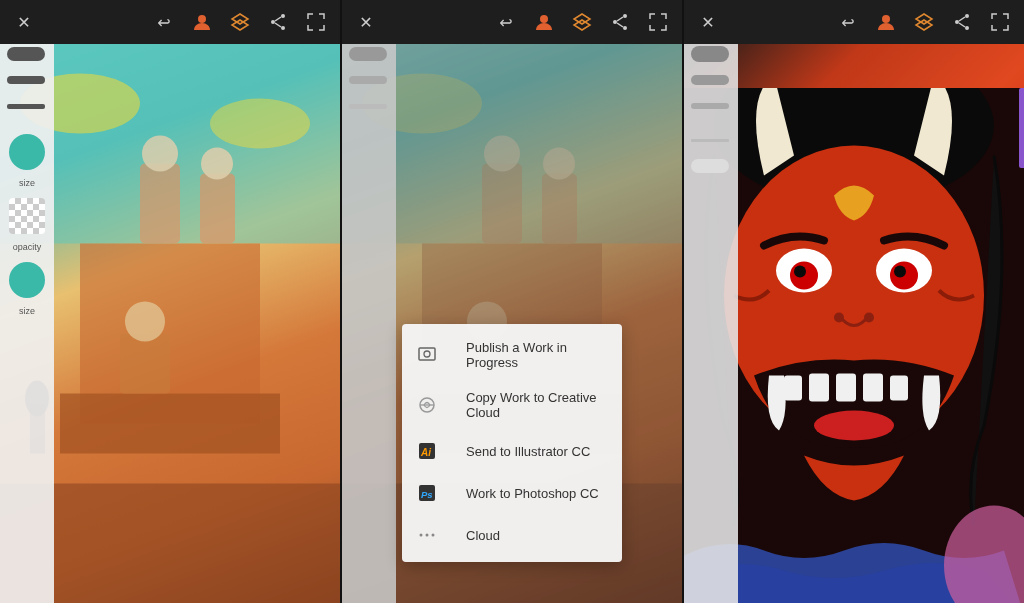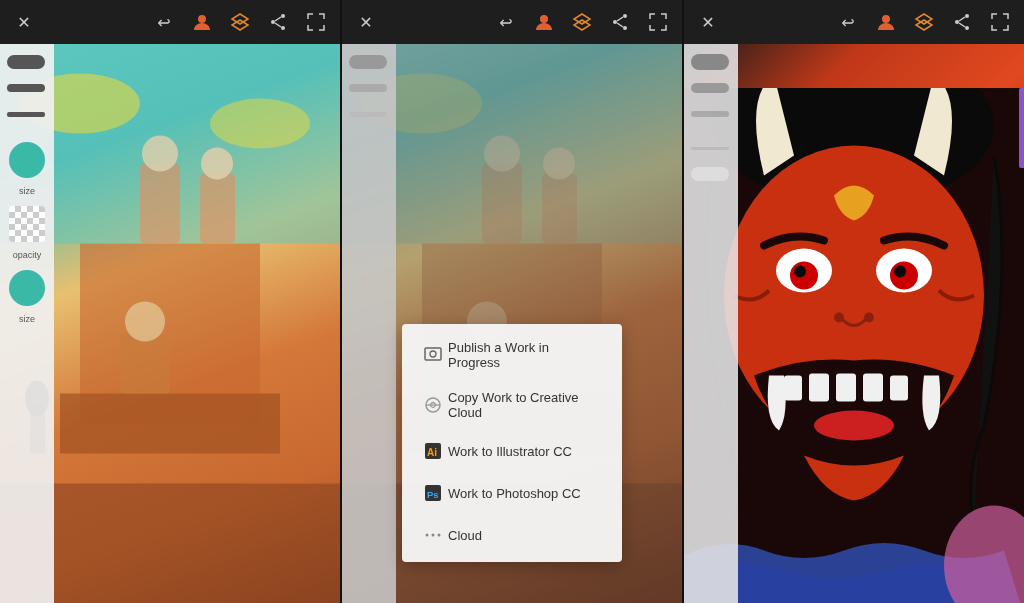--- a/index.html
+++ b/index.html
@@ -99,21 +99,21 @@
     .brush-panel {
       position: absolute;
       left: 0;
       top: 0;
       width: 54px;
       height: 100%;
       background: rgba(240,240,240,0.92);
       display: flex;
       flex-direction: column;
       align-items: center;
-      padding-top: 8px;
+      padding-top: 0;
       gap: 6px;
       z-index: 5;
     }
 
     .brush-item {
       width: 44px;
       height: 20px;
       display: flex;
       align-items: center;
       justify-content: flex-end;
@@ -159,36 +159,37 @@
       border-radius: 4px;
       width: 220px;
       padding: 6px 0;
       z-index: 20;
       box-shadow: 0 4px 16px rgba(0,0,0,0.25);
     }
 
     .menu-item {
       display: flex;
       align-items: center;
-      padding: 10px 20px;
-      gap: 4px;
+      padding: 10px 14px;
+      gap: 28px;
       cursor: pointer;
       font-size: 13px;
       color: #333;
     }
 
     .menu-icon {
       width: 22px;
       height: 22px;
       display: flex;
       align-items: center;
       justify-content: center;
       font-size: 14px;
       color: #666;
       flex-shrink: 0;
+      font-style: italic;
     }
 
     
     .brush-panel-right {
       background: rgba(230,230,230,0.88);
     }
 
     .brush-stroke-r1 { width: 38px; height: 16px; border-radius: 8px; background: #888; }
     .brush-stroke-r2 { width: 38px; height: 10px; border-radius: 5px; background: #999; }
     .brush-stroke-r3 { width: 38px; height: 6px; border-radius: 3px; background: #aaa; }
@@ -392,21 +393,21 @@
         </span>
         <span>Copy Work to Creative Cloud</span>
       </div>
       <div class="menu-item">
         <span class="menu-icon">
           <svg width="20" height="20" viewBox="0 0 20 20">
               <rect x="2" y="2" width="16" height="16" rx="2" fill="#333"></rect>
               <text x="4" y="15" font-size="10" font-weight="bold" fill="#FF9A00" font-family="Arial">Ai</text>
             </svg>
         </span>
-        <span>Work to Illustrator CC</span>
+        <span>Send to Illustrator CC</span>
       </div>
       <div class="menu-item">
         <span class="menu-icon">
           <svg width="20" height="20" viewBox="0 0 20 20">
               <rect x="2" y="2" width="16" height="16" rx="2" fill="#333"></rect>
               <text x="4" y="15" font-size="9.5" font-weight="bold" fill="#31A8FF" font-family="Arial">Ps</text>
             </svg>
         </span>
         <span>Work to Photoshop CC</span>
       </div>

